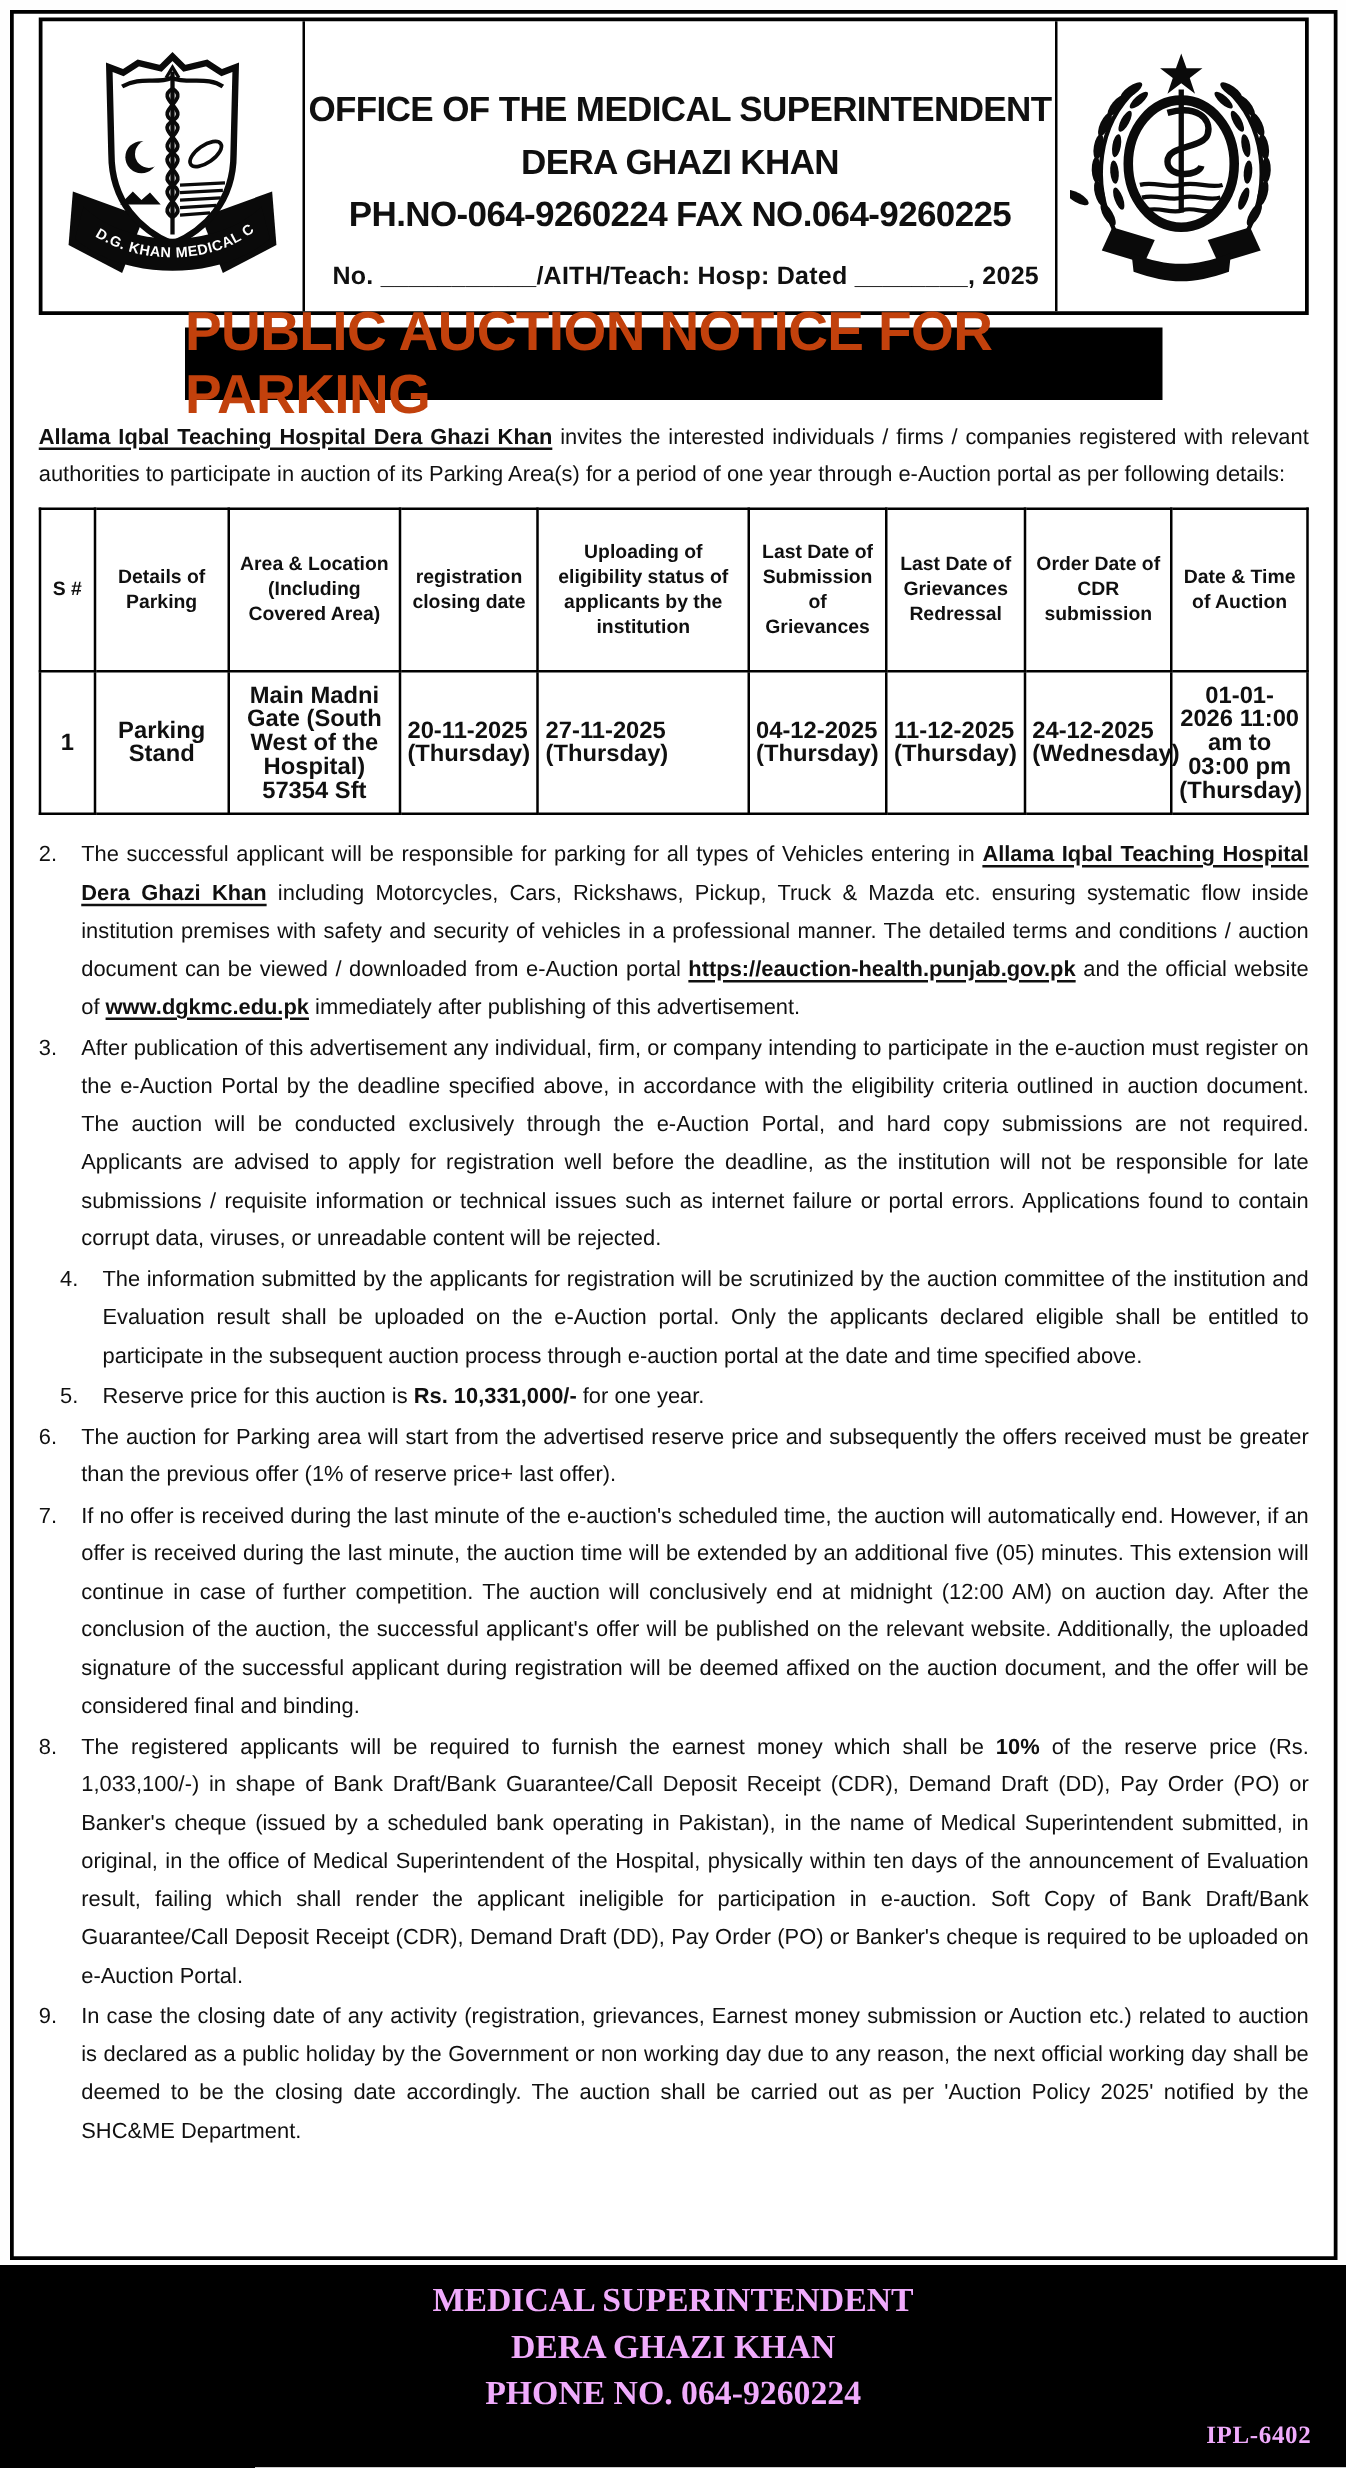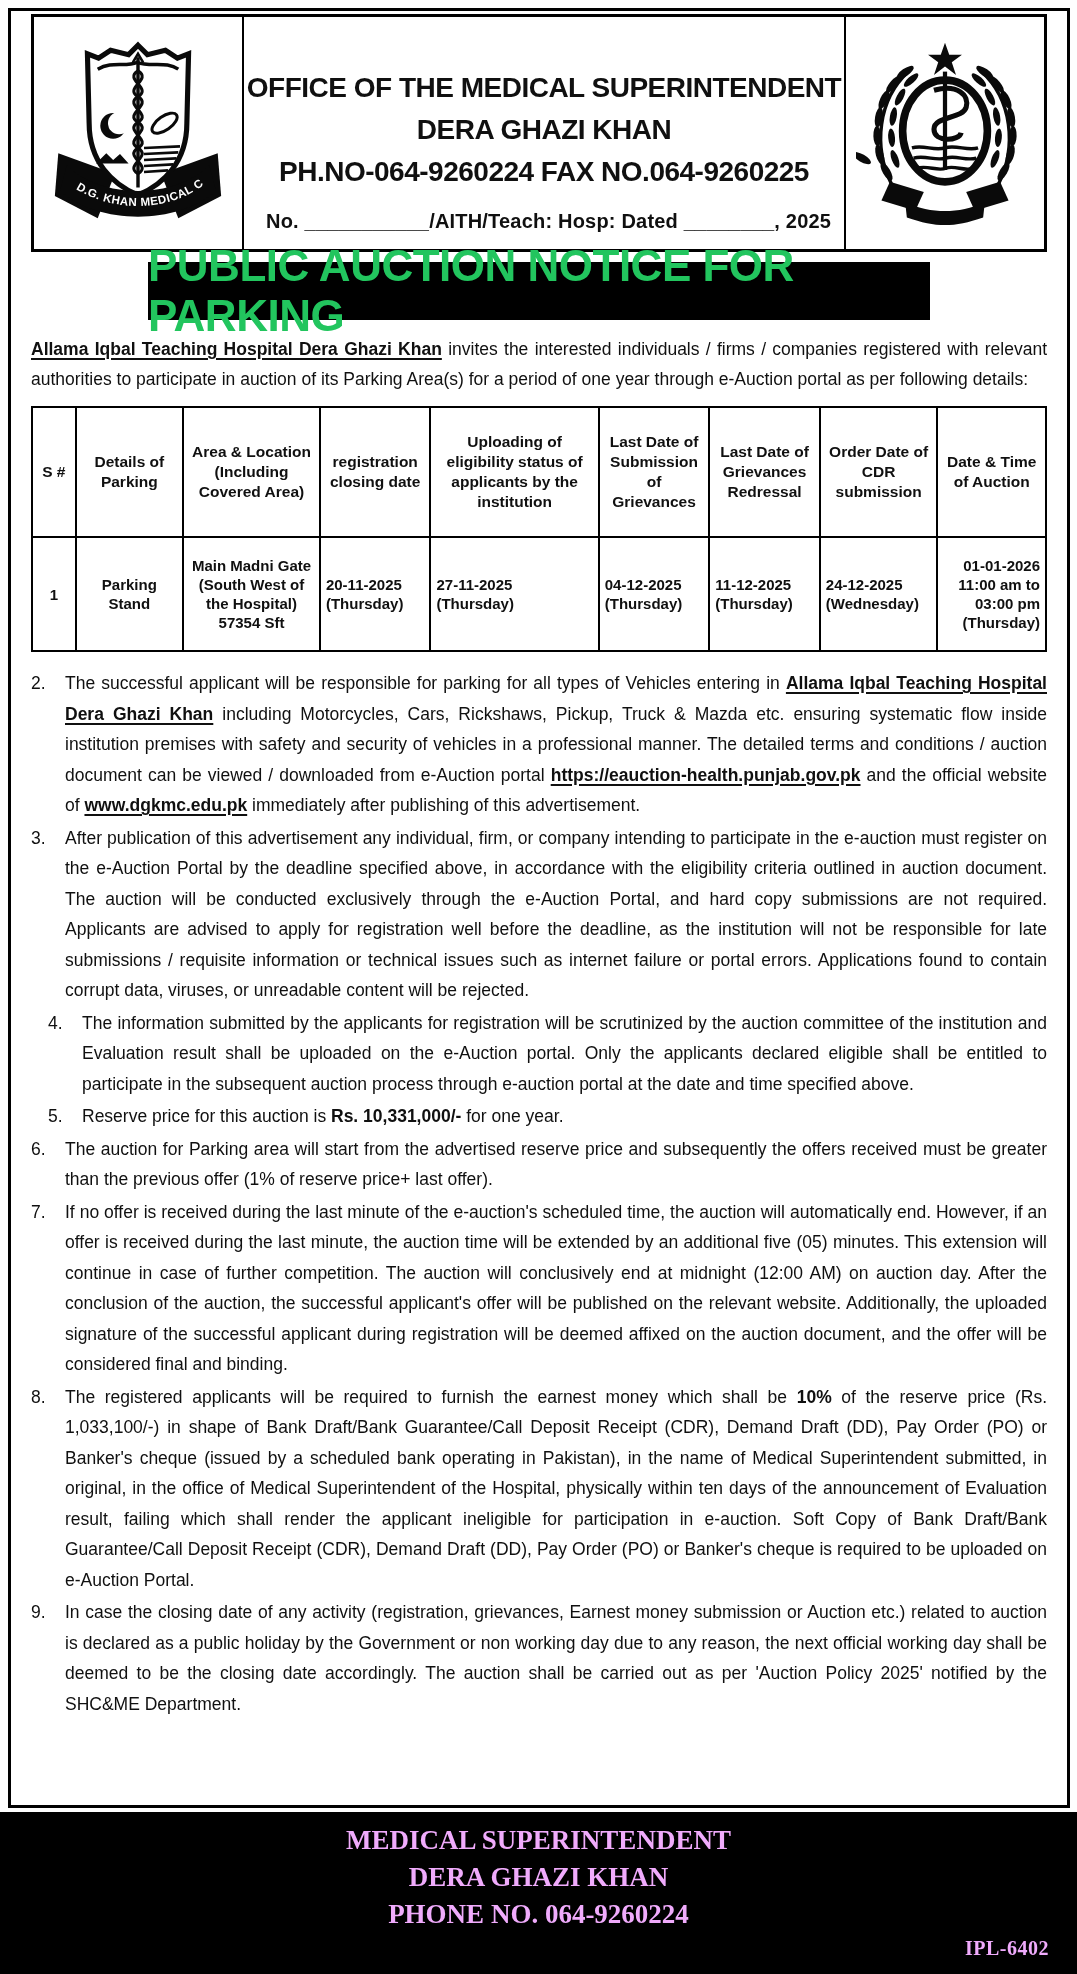--- a/index.html
+++ b/index.html
@@ -32,21 +32,21 @@
   .hdr-center{flex:1;text-align:center;padding-top:10px;position:relative;margin-top:40px;}
   .hdr-line{font-weight:bold;font-size:28px;line-height:42px;letter-spacing:-0.5px;}
   .hdr-ref{
     position:absolute;left:22px;bottom:16px;
     font-size:20px;font-weight:bold;letter-spacing:0.2px;text-align:left;
   }
   
   .banner{
     margin:10px auto 0 auto;
     width:782px;height:58px;
-    background:#000;color:#22c55e;
+    background:#000;color:#c2410c;
     display:flex;align-items:center;justify-content:center;
     font-size:44px;font-weight:bold;letter-spacing:-0.5px;
     transform-origin:center;
   }
   
   .intro{
     margin-top:14px;
     font-size:17.5px;line-height:30px;text-align:justify;
   }
   
@@ -57,27 +57,27 @@
   table.auction th,table.auction td{
     border:2.5px solid #000;
     padding:4px 5px;
     vertical-align:middle;
   }
   table.auction th{
     font-size:15.5px;font-weight:bold;text-align:center;line-height:20px;
     height:120px;
   }
   table.auction td{
-    font-size:15px;font-weight:bold;line-height:19px;
+    font-size:19px;font-weight:bold;line-height:19px;
     height:104px;
   }
   td.c{text-align:center;}
   td.l{text-align:left;font-size:15px;}
   td.area{text-align:center;font-size:14px;}
-  td.dt{text-align:right;font-size:14px;}
+  td.dt{text-align:center;font-size:14px;}
   
   .items{margin-top:16px;}
   .item{display:flex;margin-bottom:2px;font-size:17.5px;line-height:30.5px;}
   .item .num{flex:0 0 34px;font-weight:normal;}
   .item .body{flex:1;text-align:justify;}
   .item.indent{padding-left:17px;}
   .seg-b{font-weight:bold;}
   .seg-u{text-decoration:underline;text-decoration-thickness:1.5px;text-underline-offset:3px;}
   
   .footer{

